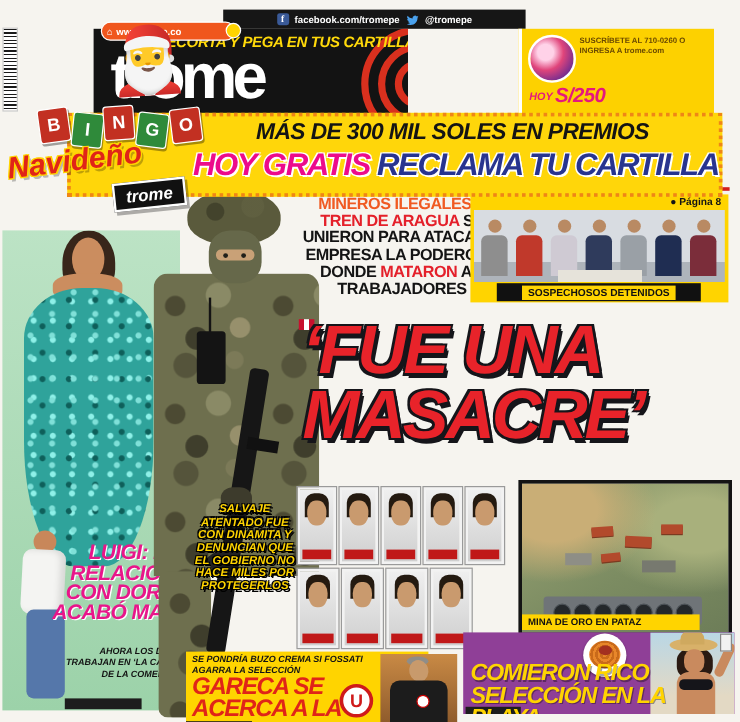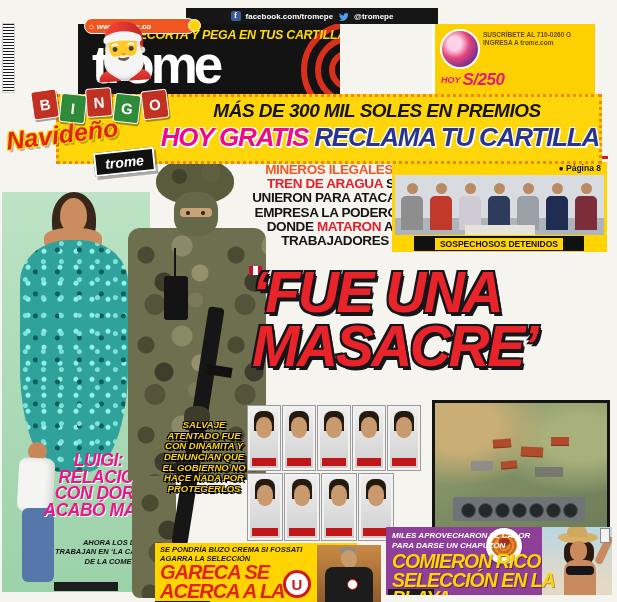--- a/index.html
+++ b/index.html
@@ -359,21 +359,21 @@
   </div>
 
   <div class="abs headline">‘FUE UNA
 MASACRE’</div>
 
   <div class="abs salvaje">SALVAJE
 ATENTADO FUE
 CON DINAMITA Y
 DENUNCIAN QUE
 EL GOBIERNO NO
-HACE NADA POR
+HACE MILES POR
 PROTEGERLOS</div>
 
   <div class="abs mugs">
     <div class="mug" style="left:0;top:0;width:32px;height:64px;">
         <div class="mhair"></div>
         <div class="mface"></div>
         <div class="mband"></div>
       </div>
     <div class="mug" style="left:35px;top:0;width:32px;height:64px;">
         <div class="mhair"></div>
@@ -425,20 +425,21 @@
     <div class="gry" style="left:36px;top:58px;width:22px;height:10px;"></div>
     <div class="gry" style="left:100px;top:64px;width:28px;height:10px;background:#77796f;"></div>
     <div class="platform"></div>
     <div class="tank" style="left:26px;"></div>
     <div class="tank" style="left:43px;"></div>
     <div class="tank" style="left:60px;"></div>
     <div class="tank" style="left:77px;"></div>
     <div class="tank" style="left:94px;"></div>
     <div class="tank" style="left:111px;"></div>
     <div class="tank" style="left:128px;"></div>
+    <div class="mine-cap">MINA DE ORO EN PATAZ</div>
   </div>
 
   <div class="abs sports">
     <div class="sp-kick">SE PONDRÍA BUZO CREMA SI FOSSATI
 AGARRA LA SELECCIÓN</div>
     <div class="sp-head" style="top:20px;">GARECA SE</div>
     <div class="sp-head" style="top:39px;">ACERCA A LA</div>
     <div class="badge">U</div>
     <div class="sp-photo">
       <div class="g-hair"></div>
@@ -457,20 +458,18 @@
       <div class="w2-hatb"></div>
       <div class="w2-hatt"></div>
       <div class="w2-face"></div>
       <div class="w2-body"></div>
       <div class="w2-bikini"></div>
     </div>
     <div class="plate">
       <div class="noodles"></div>
       <div class="meat"></div>
     </div>
-    <div class="bc-kick">MILES APROVECHARON EL CALOR
-PARA DARSE UN CHAPUZÓN</div>
     <div class="bc-head">COMIERON RICO
 SELECCIÓN EN LA PLAYA</div>
     <div class="credit" style="position:absolute;left:2px;top:62px;width:46px;height:6px;"></div>
   </div>
 
 </div>
 
 </body></html>

